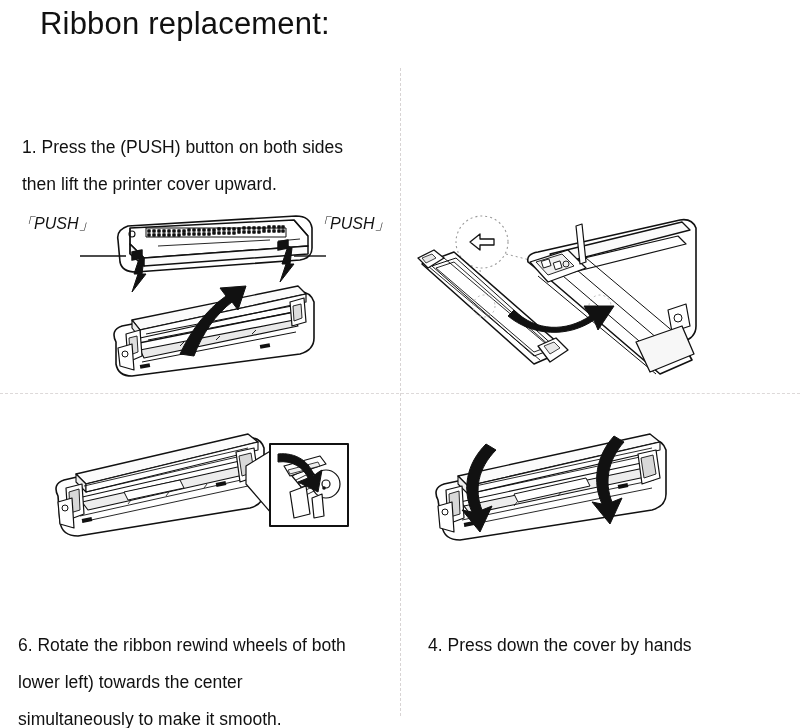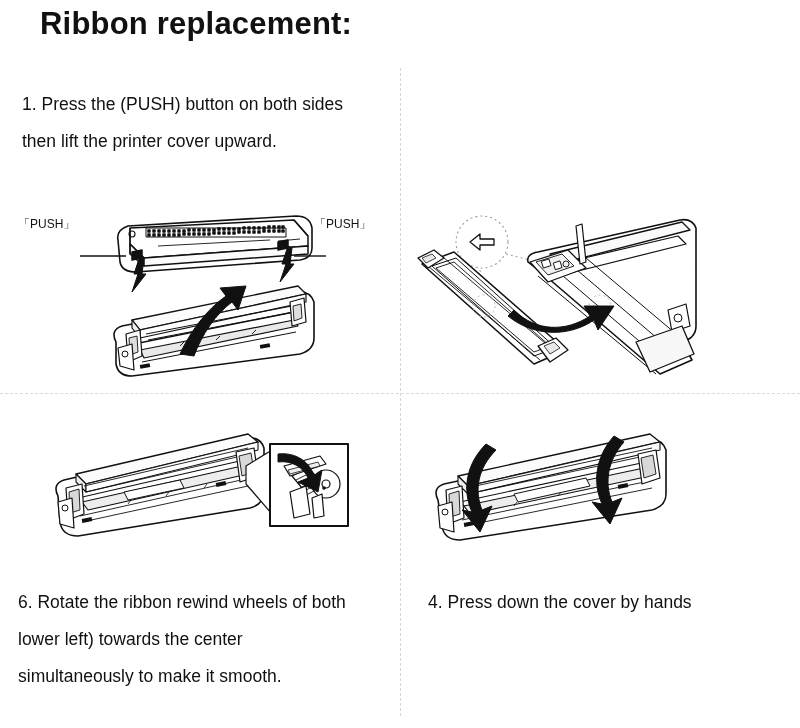--- a/index.html
+++ b/index.html
@@ -15,21 +15,21 @@
     font-family: "Liberation Sans", sans-serif;
     color: #111111;
   }
 
   
   #page-title {
     position: absolute;
     left: 40px;
     top: 2px;
     font-size: 31px;
-    font-weight: 700;
+    font-weight: 400;
     letter-spacing: 0.2px;
     white-space: nowrap;
     line-height: 44px;
   }
 
   
   .divider-v {
     position: absolute;
     left: 400px;
     top: 68px;
@@ -52,40 +52,42 @@
   #panel-2 { left: 400px; top: 86px; width: 400px; height: 307px; }
   #panel-3 { left: 0;   top: 400px; width: 400px; height: 328px; }
   #panel-4 { left: 400px; top: 400px; width: 400px; height: 328px; }
 
   
   .step-text {
     position: absolute;
     font-size: 17.5px;
     line-height: 37px;
     white-space: nowrap;
+    margin-top: 43px;
   }
   #step-1-text { left: 22px;  top: 0px; }
   #step-2-text { left: 18px;  top: 0px; }
   #step-3-text { left: 18px;  top: 184px; }
   #step-4-text { left: 28px;  top: 184px; }
 
   .step-line { display: block; }
 
   
   .figure { position: absolute; }
   #figure-1 { left: 8px;   top: 128px; }
   #figure-2 { left: 10px;  top: 128px; }
   #figure-3 { left: 20px;  top: 18px; }
   #figure-4 { left: 10px;  top: 18px; }
 
   .push-label {
     position: absolute;
-    font-size: 12px;
+    font-size: 16px;
     line-height: 18px;
     white-space: nowrap;
+    font-style: italic;
   }
   #push-label-left  { left: 18px;  top: 129px; }
   #push-label-right { left: 314px; top: 129px; }
 
   svg { display: block; overflow: visible; }
 </style>
 </head>
 <body>
 
 <div id="page-title">Ribbon replacement:</div>

